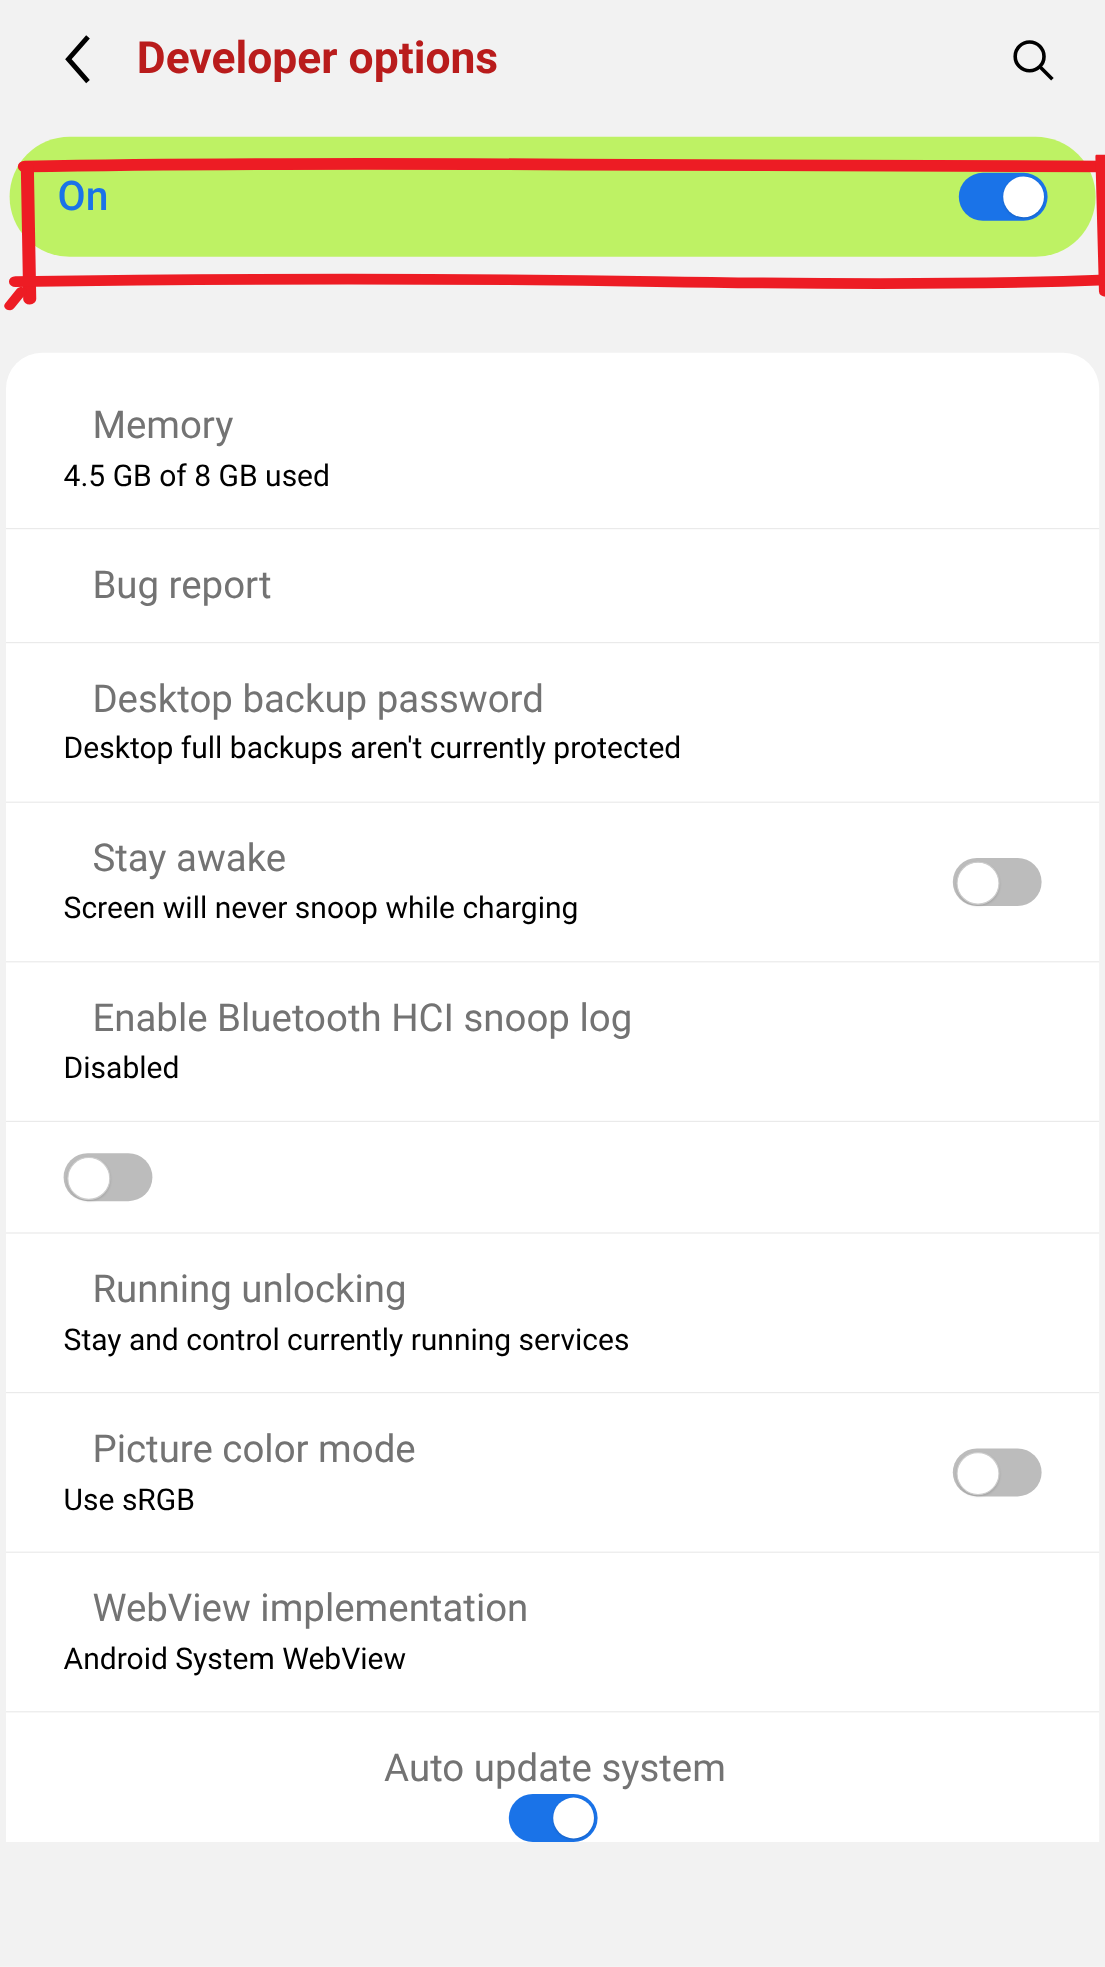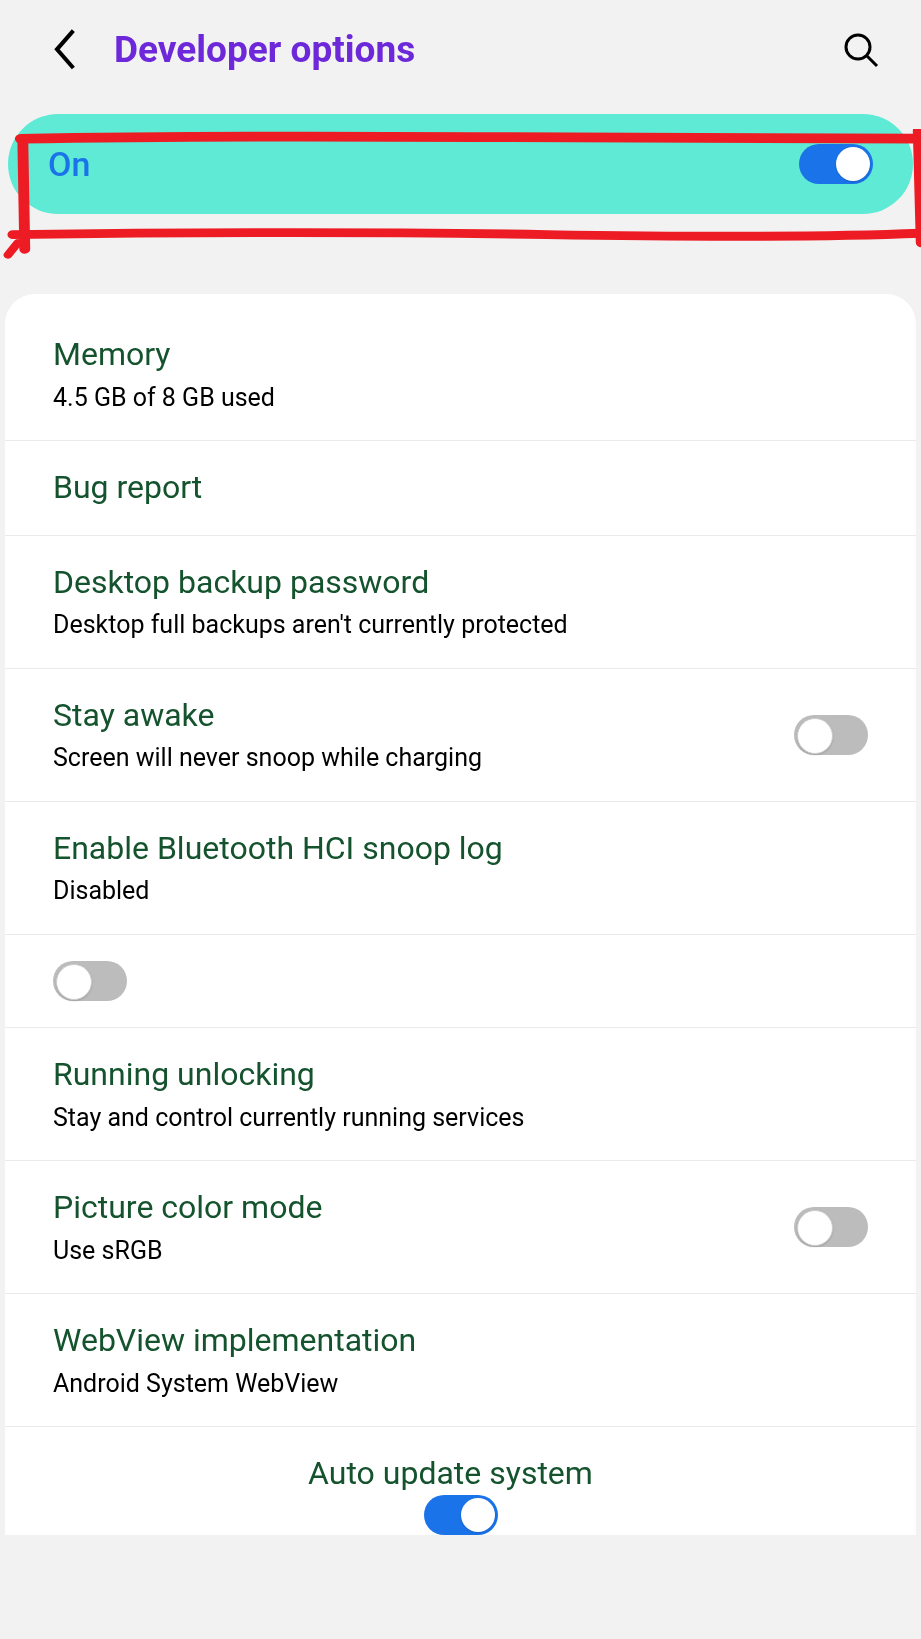--- a/index.html
+++ b/index.html
@@ -21,38 +21,38 @@
       height: 40px;
       display: flex;
       align-items: center;
       justify-content: center;
       margin-right: 36px;
     }
     .back-icon svg { stroke: #000; stroke-width: 3.5; fill: none; }
     .page-title {
       font-size: 37px;
       font-weight: 700;
-      color: #6d28d9;
+      color: #b91c1c;
       flex: 1;
     }
     .search-icon {
       width: 40px;
       height: 40px;
       display: flex;
       align-items: center;
       justify-content: center;
     }
     .search-icon svg { stroke: #000; stroke-width: 3; fill: none; }
 
     .master-toggle-container {
       position: relative;
       margin: 15px 8px 0 8px;
     }
     .master-toggle {
-      background: #5eead4;
+      background: #bef264;
       border-radius: 50px;
       padding: 30px 40px;
       display: flex;
       align-items: center;
       justify-content: space-between;
       position: relative;
       z-index: 1;
     }
     .master-toggle-label {
       font-size: 34px;
@@ -108,22 +108,23 @@
       display: flex;
       align-items: center;
       justify-content: space-between;
       border-bottom: 1px solid #eaeaea;
     }
     .list-item:last-child { border-bottom: none; }
     .list-item-text { flex: 1; padding-right: 20px; }
     .list-item-title {
       font-size: 32px;
       font-weight: 400;
-      color: #14532d;
+      color: #737373;
       line-height: 1.3;
+      margin-left: 24px;
     }
     .list-item-sub {
       font-size: 25px;
       font-weight: 400;
       color: #000000;
       margin-top: 6px;
       line-height: 1.3;
     }
     .list-item .toggle { flex-shrink: 0; }
 

